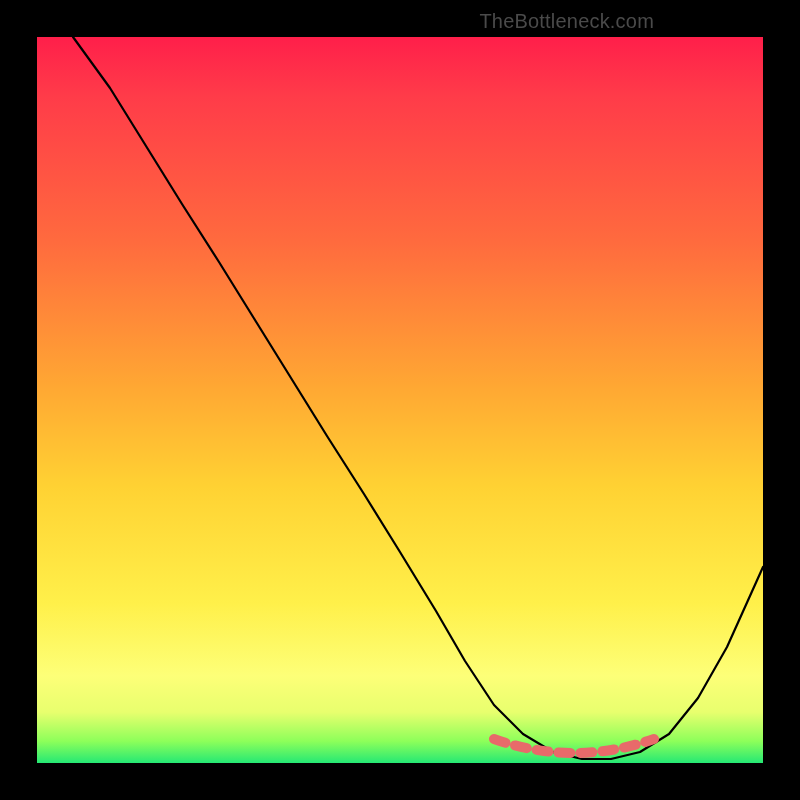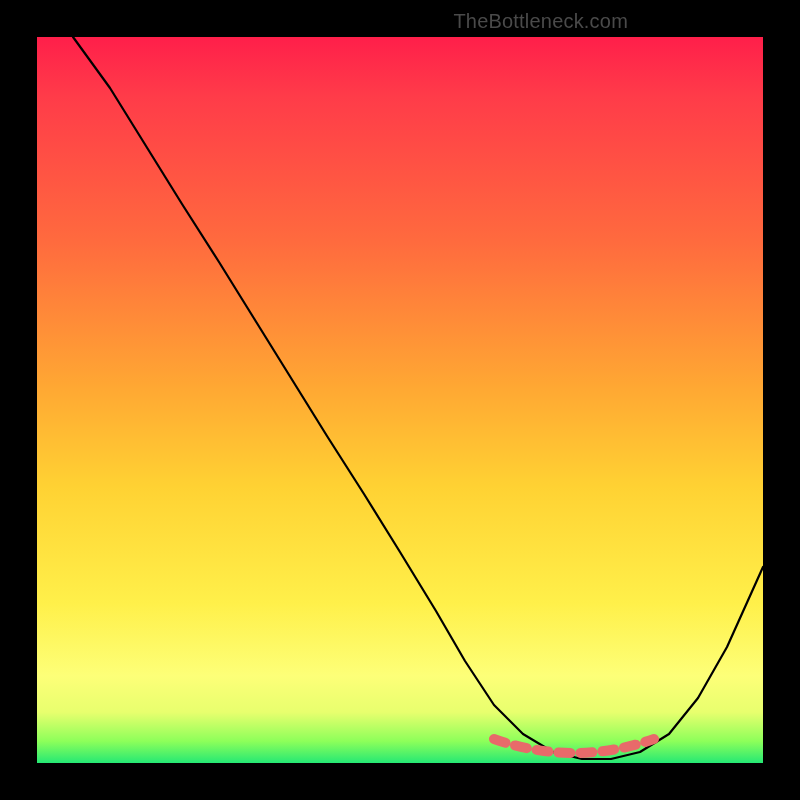--- a/index.html
+++ b/index.html
@@ -11,20 +11,21 @@
     overflow: hidden;
     font-family: Arial, Helvetica, sans-serif;
   }
   .frame {
     position: absolute;
     left: 0;
     top: 0;
     width: 670px;
     height: 800px;
     background: #000;
+    padding-left: 26px;
   }
   .plot-area {
     position: absolute;
     left: 37px;
     top: 37px;
     width: 726px;
     height: 726px;
     
     background: linear-gradient(
       to bottom,

